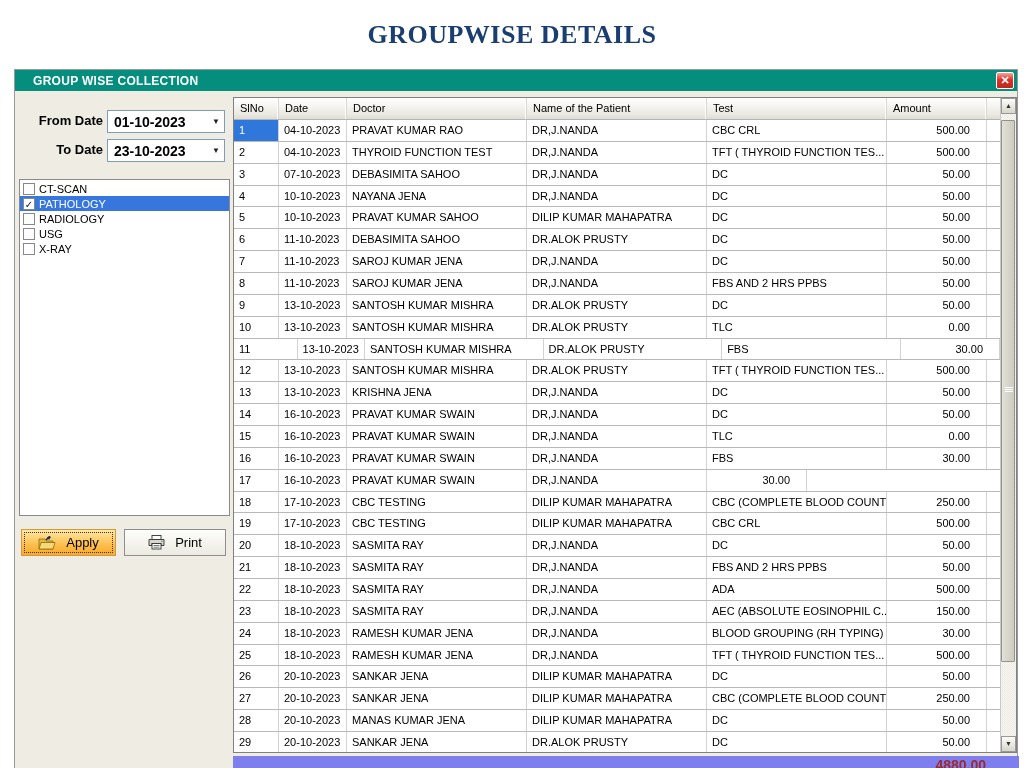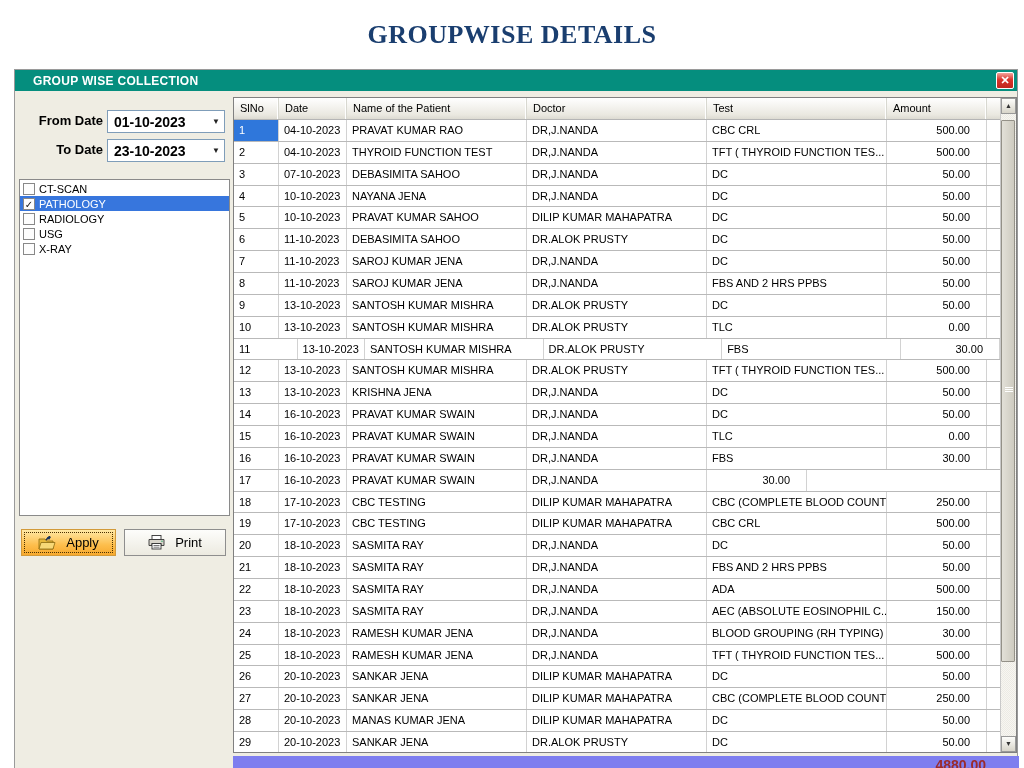--- a/index.html
+++ b/index.html
@@ -144,22 +144,22 @@
         </svg>
       </span>
       <span>Print</span>
     </div>
 
     <div class="grid">
       <div class="grid-main">
         <div class="thead" id="table-header">
             <div class="th" style="width: 45px;">SlNo</div>
             <div class="th" style="width: 68px;">Date</div>
+            <div class="th" style="width: 180px;">Doctor</div>
             <div class="th" style="width: 180px;">Name of the Patient</div>
-            <div class="th" style="width: 180px;">Doctor</div>
             <div class="th" style="width: 180px;">Test</div>
             <div class="th" style="width: 100px;">Amount</div>
           </div>
         <div class="rows" id="table-rows">
             <div class="tr">
               <div class="td selcell" style="width: 45px;">1</div>
               <div class="td" style="width: 68px;">04-10-2023</div>
               <div class="td" style="width: 180px;">PRAVAT KUMAR RAO</div>
               <div class="td" style="width: 180px;">DR,J.NANDA</div>
               <div class="td" style="width: 180px;">CBC CRL</div>

